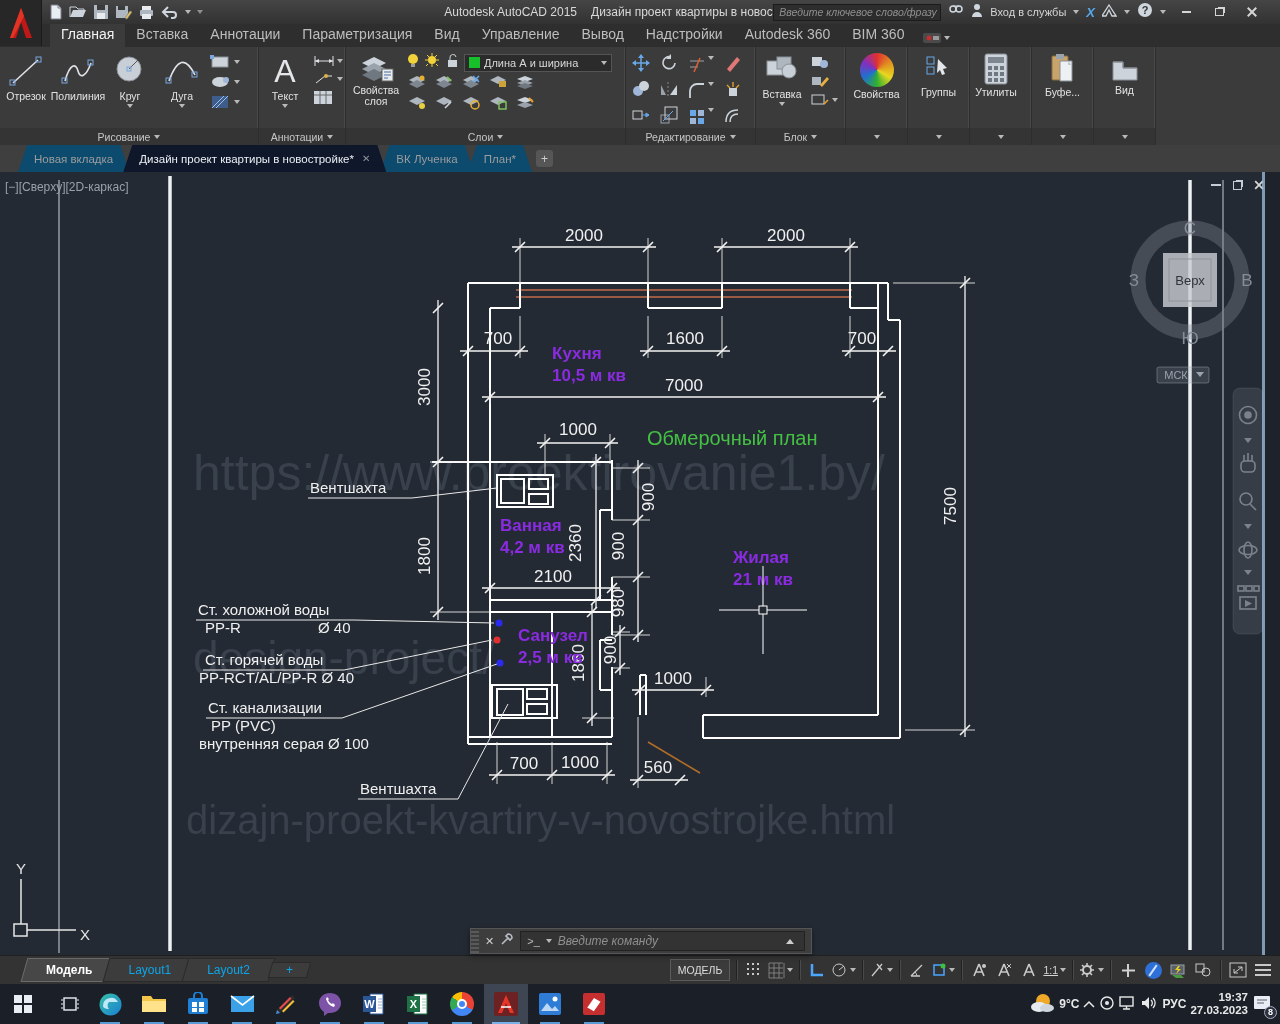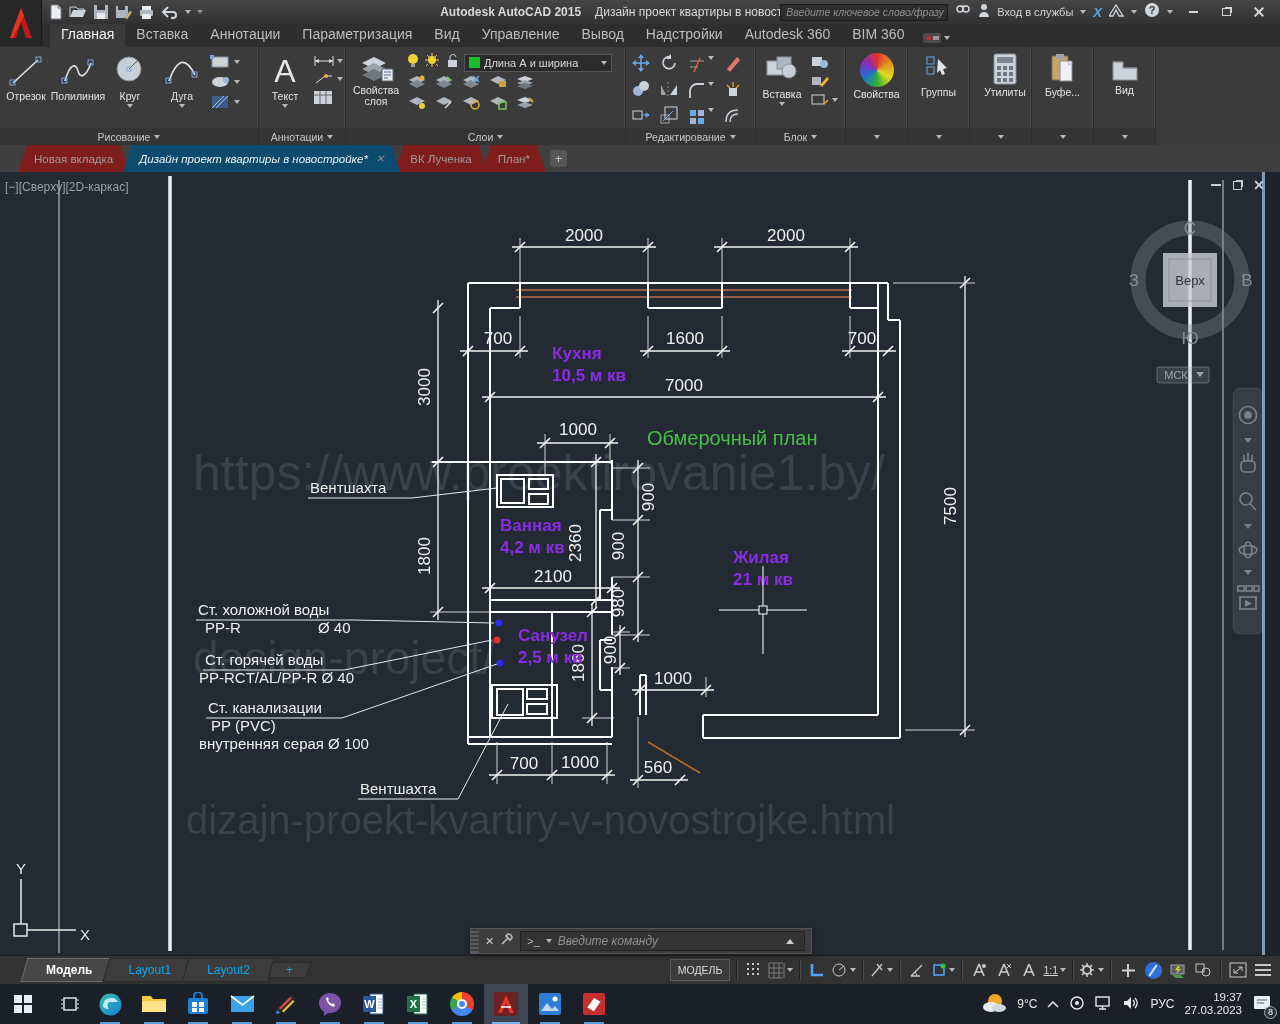--- a/index.html
+++ b/index.html
@@ -5,22 +5,22 @@
   * { margin:0; padding:0; box-sizing:border-box; }
   html,body { width:1280px; height:1024px; overflow:hidden; }
   body { font-family:"Liberation Sans", sans-serif; background:#242a33; position:relative; color:#d0d0d0; }
 
   
   .titlebar { position:absolute; left:0; top:0; width:1280px; height:24px;
     background:linear-gradient(#454545,#323232); display:flex; align-items:center; z-index:30; }
   .qat { display:flex; align-items:center; gap:6px; margin-left:48px; }
   .qat svg { display:block; }
   .title-center { position:absolute; left:0; right:0; text-align:center; font-size:12px; color:#d8d8d8; pointer-events:none; }
-  .title-center b { font-weight:bold; margin-right:14px;margin-top:44px; }
-  .tb-right { position:absolute; right:8px; top:2px; display:flex; align-items:center; gap:7px; height:20px; }
+  .title-center b { font-weight:normal; margin-right:14px;margin-top:44px; }
+  .tb-right { position:absolute; right:15px; top:2px; display:flex; align-items:center; gap:7px; height:20px; }
   .kw-search { width:168px; height:17px; background:#2d2d2d; border:1px solid #1c1c1c;
     color:#8f8f8f; font-size:10.5px; font-style:italic; display:flex; align-items:center; padding-left:5px; }
   .signin { font-size:11px; color:#d5d5d5; }
   .winbtn { width:26px; height:16px; display:flex; align-items:center; justify-content:center; }
   .glyph-min { width:9px; height:2px; background:#d5d5d5; }
   .glyph-max { width:9px; height:8px; border:1px solid #d5d5d5; box-shadow:2px -2px 0 -1px #d5d5d5; }
   .glyph-x { position:relative; width:10px; height:10px; }
   .glyph-x::before,.glyph-x::after { content:""; position:absolute; left:4px; top:-1px; width:2px; height:12px; background:#d5d5d5; }
   .glyph-x::before { transform:rotate(45deg); } .glyph-x::after { transform:rotate(-45deg); }
 
@@ -50,22 +50,22 @@
   .combo { width:148px; height:18px; background:#2b2b2b; border:1px solid #555; display:flex; align-items:center;
     gap:4px; padding:0 4px; font-size:11px; color:#d8d8d8; }
   .combo .sw { width:11px; height:11px; background:#17c02a; }
   .combo .caret { margin-left:auto; }
   .colorwheel { width:34px; height:34px; border-radius:50%;
     background:conic-gradient(#e03030,#e09020,#e8d820,#30b030,#2070d0,#8030c0,#e03030); }
 
   
   .doctabs { position:absolute; left:0; top:145px; width:1280px; height:27px; background:#3f3f3f; display:flex; align-items:stretch; padding-left:18px; }
   .dtab { display:flex; align-items:center; gap:8px; padding:0 16px; font-size:11.5px; color:#9c9c9c;
-    background:#7f1d1d; clip-path:polygon(9px 0, calc(100% - 9px) 0, 100% 100%, 0 100%); margin-right:-6px; }
-  .dtab.active { background:#0c4a6e; color:#eceff3; z-index:2;font-style:italic; }
+    background:#0c4a6e; clip-path:polygon(9px 0, calc(100% - 9px) 0, 100% 100%, 0 100%); margin-right:-6px; }
+  .dtab.active { background:#0f172a; color:#eceff3; z-index:2; }
   .dtab .x { color:#8f949c; font-size:10px; }
   .dplus { width:17px; height:17px; border-radius:3px; background:#565656; color:#cfcfcf; font-size:12px;
     display:flex; align-items:center; justify-content:center; align-self:center; margin-left:10px; }
 
   
   .canvas { position:absolute; left:0; top:172px; width:1280px; height:783px; background:#242a33; }
   .vp-label { position:absolute; left:5px; top:8px; font-size:12px; color:#9aa0a8; }
   .vp-controls { position:absolute; right:16px; top:8px; display:flex; gap:12px; align-items:center; }
   .canvas-rborder { position:absolute; right:15px; top:0; width:3px; height:783px; background:#9fc0e0; opacity:.75; }
   .canvas-redge { position:absolute; right:0; top:0; width:15px; height:783px; background:#1d222b; }
@@ -103,21 +103,21 @@
   .taskbar { position:absolute; left:0; top:984px; width:1280px; height:40px; background:#1b2028;
     display:flex; align-items:center; z-index:40; }
   .tb-start { width:46px; height:40px; display:flex; align-items:center; justify-content:center; }
   .tb-search { width:278px; height:31px; background:#f2f2f2; border:1px solid #888; display:flex; align-items:center;
     gap:8px; padding-left:10px; color:#555; font-size:13px; position:relative; overflow:hidden; }
   .tb-search svg.city { position:absolute; right:0; top:0; }
   .tb-taskview { width:36px; height:40px; display:flex; align-items:center; justify-content:center; margin-left:6px; }
   .app { width:44px; height:40px; display:flex; align-items:center; justify-content:center; position:relative; }
   .app .runbar { position:absolute; bottom:0; left:12px; width:20px; height:2px; background:#5b9bd5; }
   .app.activeapp { background:#3e4654; }
-  .tray { margin-left:auto; display:flex; align-items:center; gap:10px; padding-right:8px; color:#e8e8e8; font-size:12px; }
+  .tray { margin-left:auto; display:flex; align-items:center; gap:4px; padding-right:8px; color:#e8e8e8; font-size:12px;font-weight:bold; }
   .tray .clock { text-align:right; font-size:11.5px; line-height:13px; }
   .badge { position:absolute; right:-5px; bottom:-4px; width:13px; height:13px; border-radius:50%; background:#2b3340;
     border:1px solid #aab; color:#fff; font-size:9px; display:flex; align-items:center; justify-content:center; }
 
   svg text { font-family:"Liberation Sans", sans-serif; }
   .dim { font-size:17px; fill:#f0f0f0; }
   .room { font-size:17px; font-weight:bold; fill:#8a2be2; }
   .note { font-size:15px; fill:#f0f0f0; }
   .wm { fill:#39414d; }
 </style>
@@ -565,21 +565,21 @@
           </svg>
         <span class="lbl">Группы</span>
       </div>
     </div>
     <div class="panel-title">
         <span class="caret"></span>
       </div>
   </div>
 
   <div class="panel" style="width:62px;">
-    <div class="pbody" style="justify-content:flex-end;">
+    <div class="pbody" style="justify-content:flex-start;">
       <div class="bigbtn">
         <svg width="26" height="32">
             <rect x="2" y="1" width="22" height="30" rx="2" fill="#cdd3da" stroke="#8a9097"></rect>
             <rect x="5" y="4" width="16" height="6" fill="#7e868f"></rect>
             <g fill="#6f7781">
               <rect x="5" y="13" width="4" height="4"></rect>
               <rect x="11" y="13" width="4" height="4"></rect>
               <rect x="17" y="13" width="4" height="4"></rect>
               <rect x="5" y="19" width="4" height="4"></rect>
               <rect x="11" y="19" width="4" height="4"></rect>

